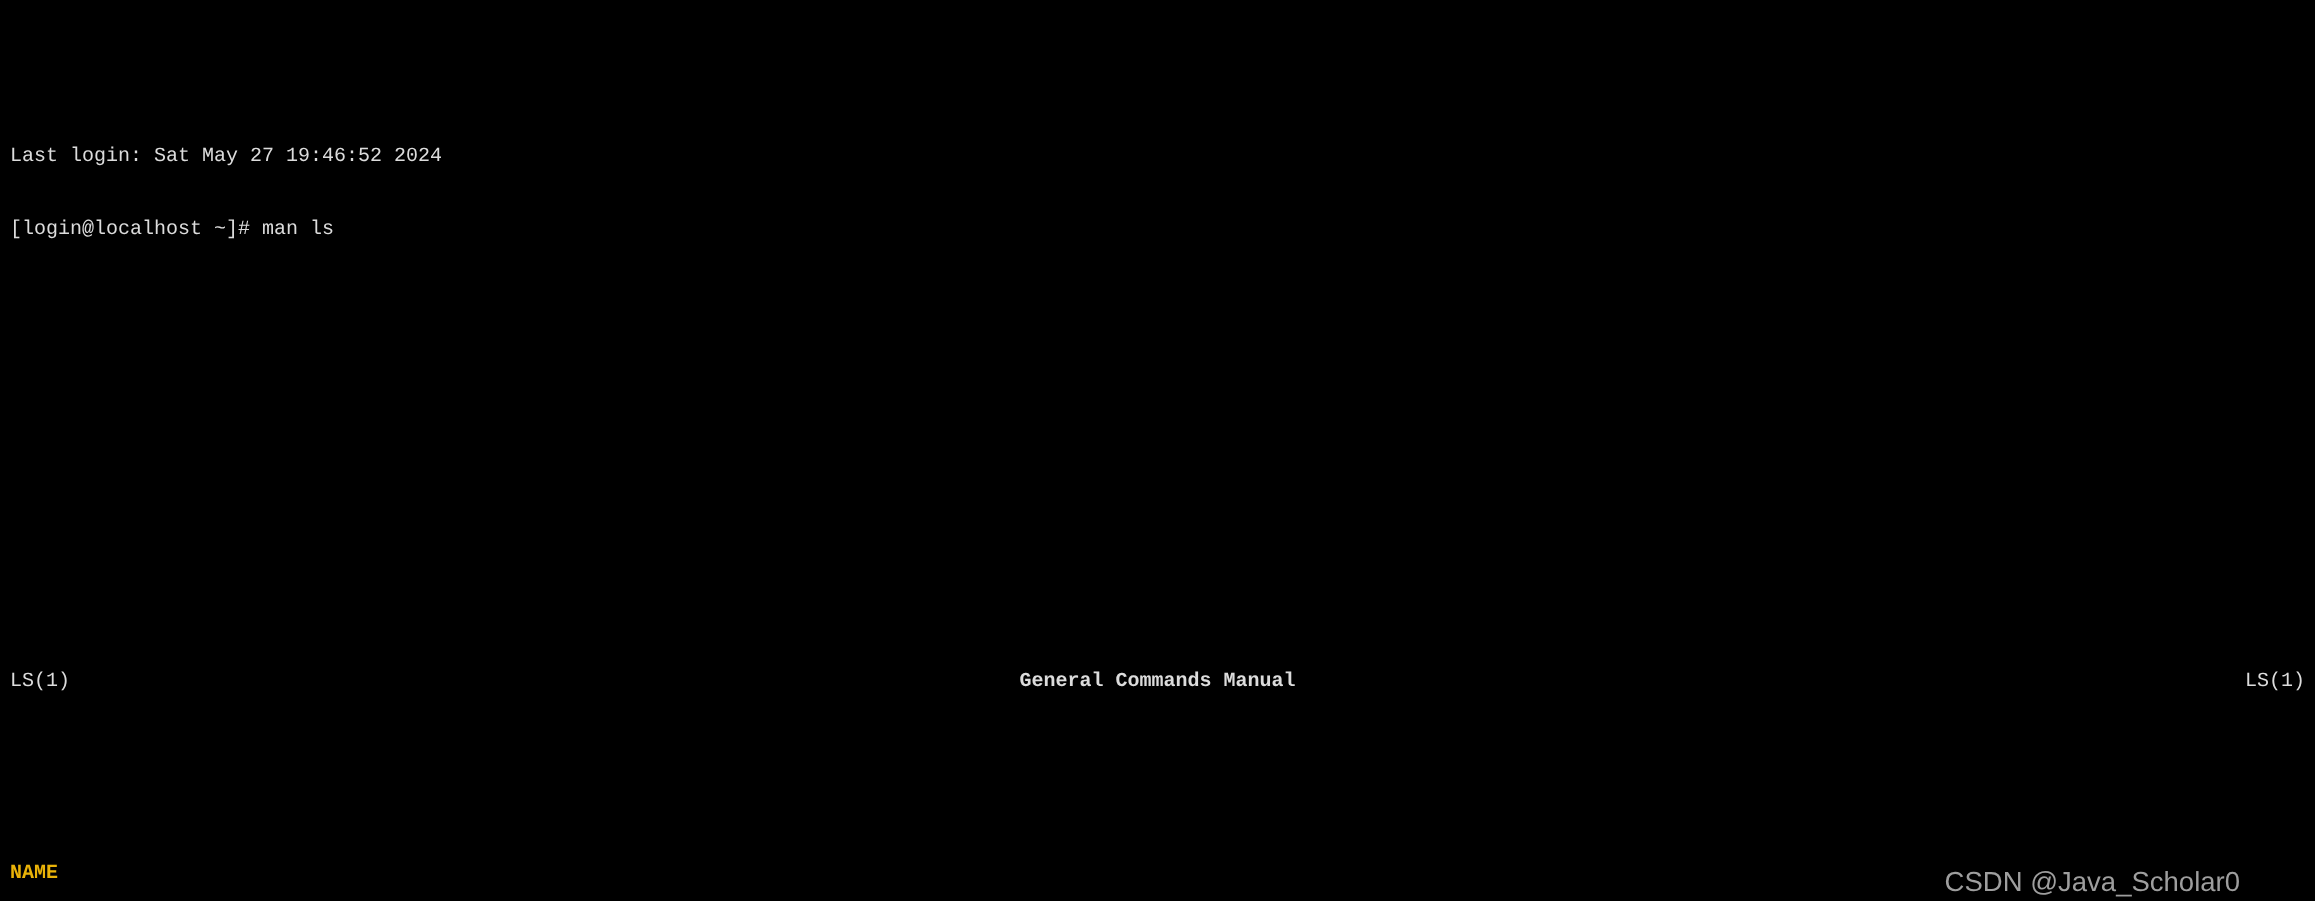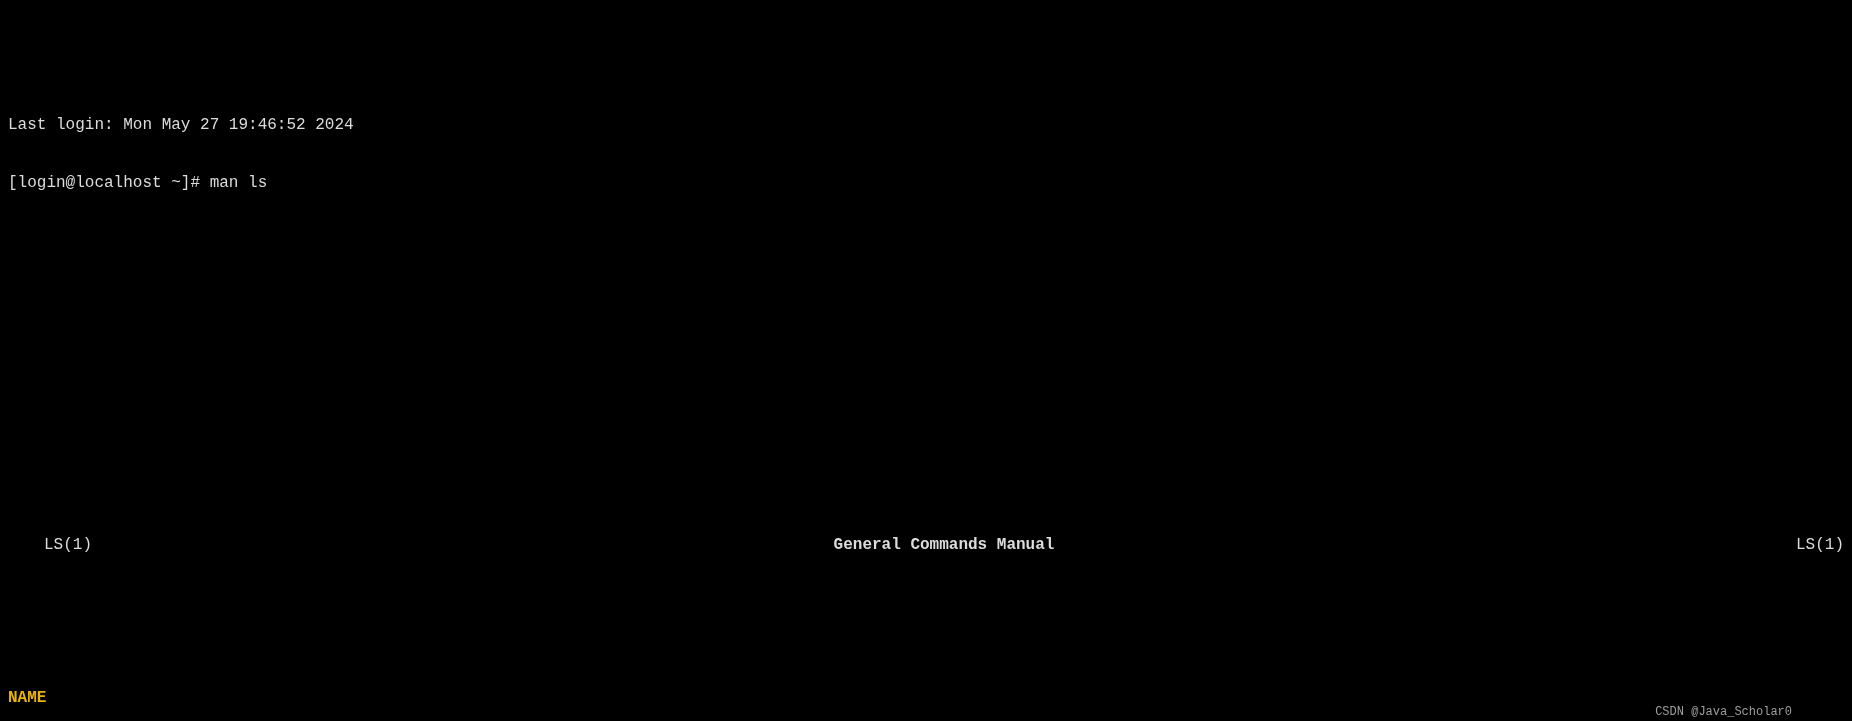--- a/index.html
+++ b/index.html
@@ -26,55 +26,54 @@
       min-height: 19px;
     }
     .bold {
       font-weight: bold;
       color: #eab308;
     }
     .header-line {
       display: flex;
       justify-content: space-between;
       align-items: center;
-      margin-left: 36px;
     }
     .header-left {
       flex: 0 0 auto;
     }
     .header-center {
       flex: 1;
       text-align: center;
       font-weight: bold;
     }
     .header-right {
       flex: 0 0 auto;
     }
     .watermark {
       position: absolute;
       bottom: 2px;
       right: 60px;
       color: #9e9e9e;
-      font-family: Liberation Mono, monospace;
-      font-size: 12px;
+      font-family: Liberation Sans, sans-serif;
+      font-size: 22px;
     }
     .spacer-lg {
       height: 228px;
     }
     .spacer-sm {
       height: 19px;
     }
   </style>
 </head>
 <body>
 
 
 
 <div class="terminal">
-  <div class="line">Last login: Mon May 27 19:46:52 2024</div>
+  <div class="line">Last login: Sat May 27 19:46:52 2024</div>
   <div class="line">[login@localhost ~]# man ls</div>
 
   <div class="spacer-lg"></div>
 
   <div class="line header-line">
     <span class="header-left">LS(1)</span>
     <span class="header-center">General Commands Manual</span>
     <span class="header-right">LS(1)</span>
   </div>
 

